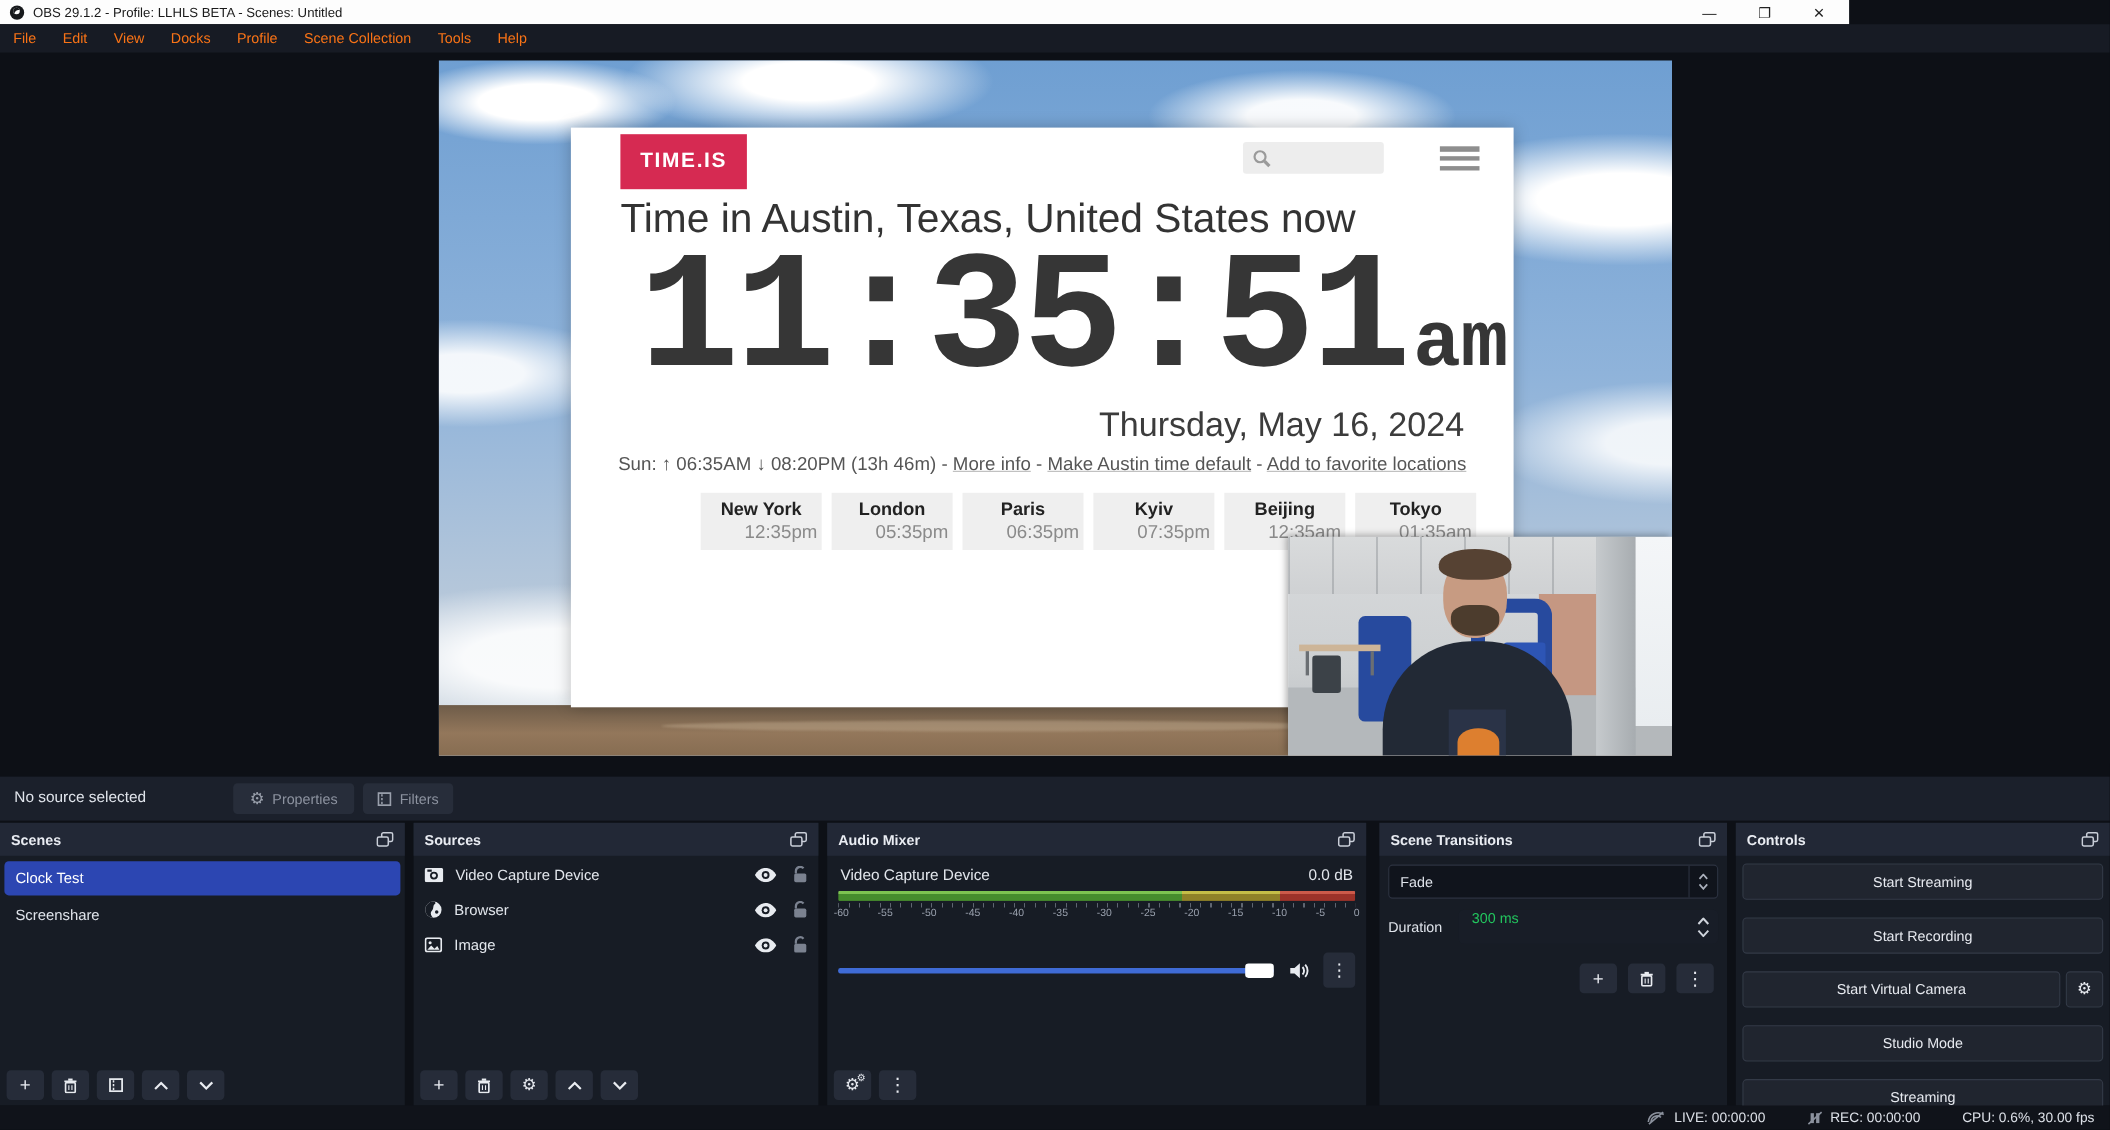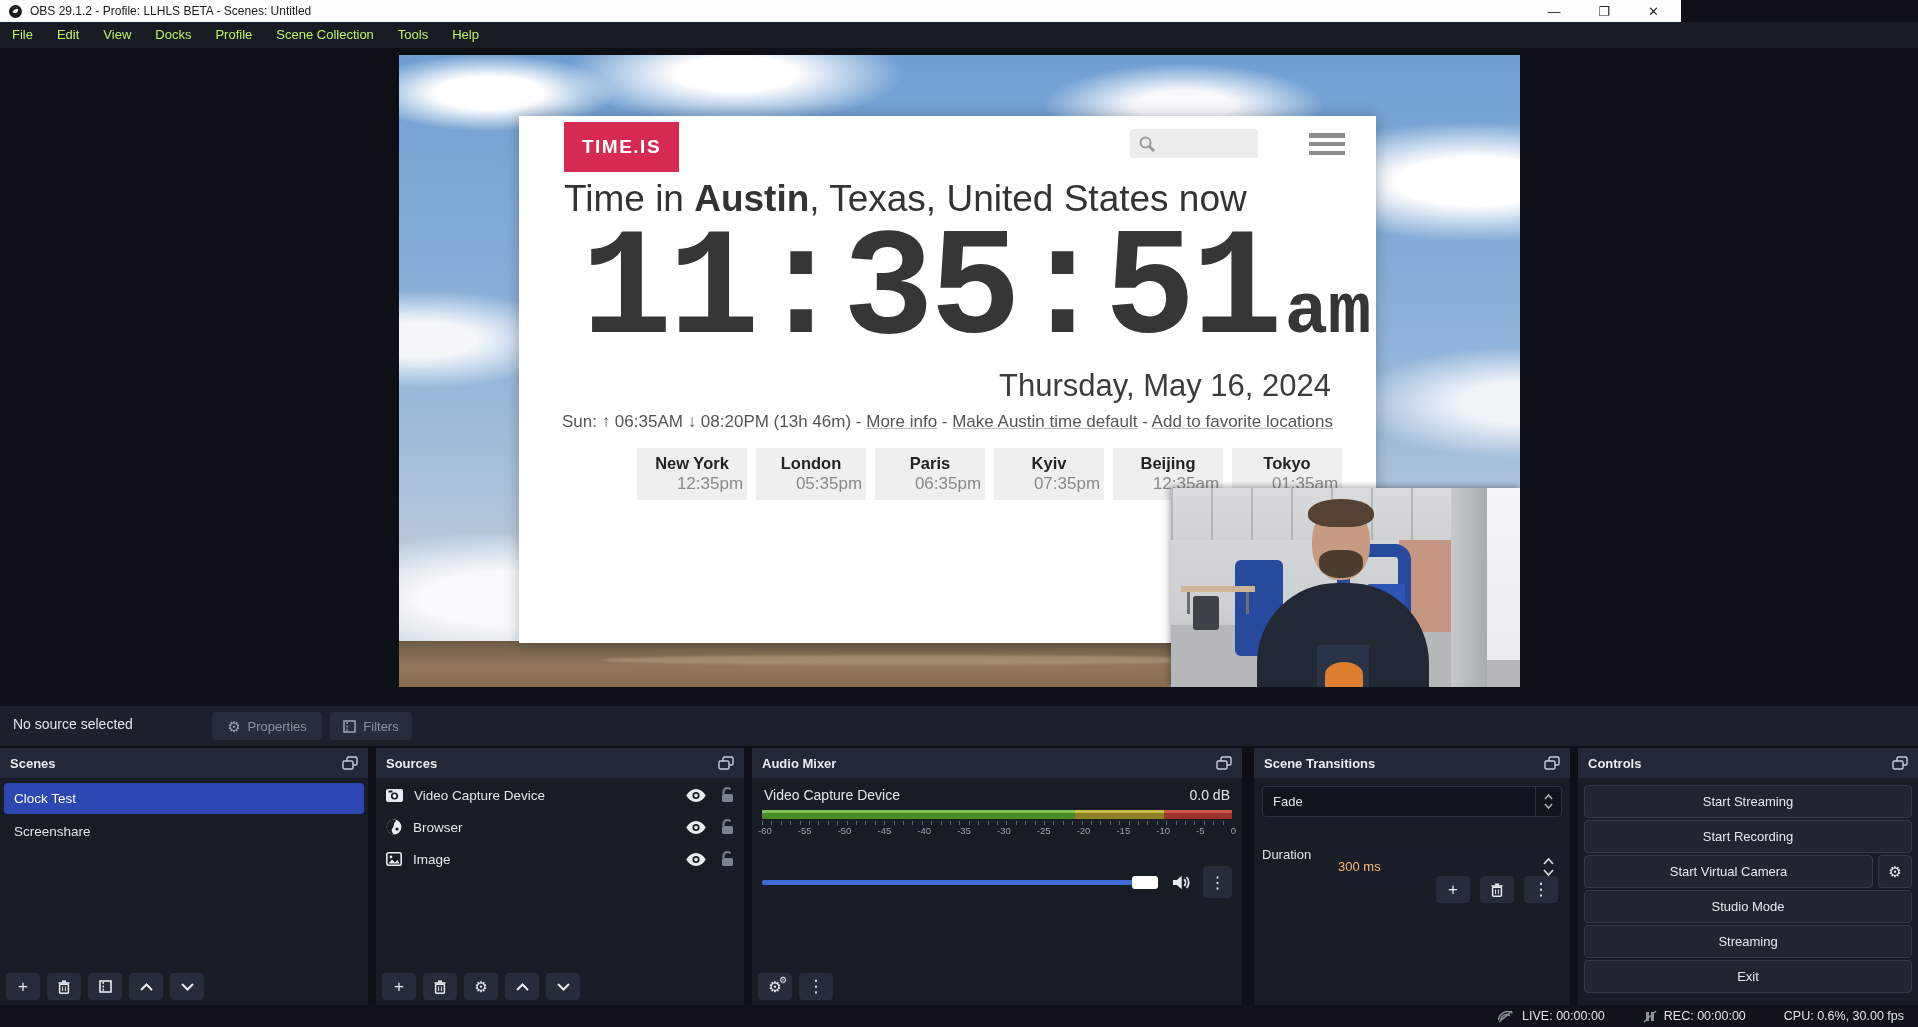--- a/index.html
+++ b/index.html
@@ -10,21 +10,21 @@
   #titlebar{position:absolute;left:0;top:0;width:1681px;height:22px;background:#fdfdfd;
     display:flex;align-items:center;color:#1a1a1a;font-size:12px;}
   #obs-logo{width:13px;height:13px;border-radius:50%;background:#17191c;margin:0 8px 0 9px;position:relative;}
   #obs-logo:after{content:"";position:absolute;left:3px;top:2px;width:6px;height:6px;border-radius:50%;
     background:#fdfdfd;box-shadow:2px 3px 0 -1px #17191c inset;}
   #win-controls{margin-left:auto;display:flex;align-items:center;gap:38px;padding-right:22px;color:#222;font-size:13px;}
   #win-controls span{cursor:default;line-height:1;}
 
   
   #menubar{position:absolute;left:0;top:22px;width:1918px;height:26px;background:#171b24;
-    display:flex;align-items:center;color:#bef264;font-size:13px;}
+    display:flex;align-items:center;color:#f97316;font-size:13px;}
   #menubar .menu-item{padding:0 12px;line-height:26px;}
 
   
   #canvas{position:absolute;left:0;top:48px;width:1918px;height:658px;background:#0d1016;}
   #preview{position:absolute;left:399px;top:7px;width:1121px;height:632px;overflow:hidden;
     background:
       radial-gradient(180px 55px at 8% 6%, #ffffff 30%, rgba(255,255,255,0) 70%),
       radial-gradient(240px 70px at 30% 3%, #ffffff 25%, rgba(255,255,255,0) 70%),
       radial-gradient(200px 60px at 70% 8%, rgba(255,255,255,.95) 25%, rgba(255,255,255,0) 70%),
       radial-gradient(260px 80px at 96% 20%, #ffffff 30%, rgba(255,255,255,0) 75%),
@@ -41,21 +41,21 @@
   
   #timecard{position:absolute;left:120px;top:61px;width:857px;height:527px;background:#ffffff;
     box-shadow:0 0 14px rgba(0,0,0,.25);color:#333;}
   #ti-logo{position:absolute;left:45px;top:6px;width:115px;height:50px;background:#d62a52;color:#fff;
     display:flex;align-items:center;justify-content:center;font-weight:bold;font-size:19px;letter-spacing:1.5px;}
   #ti-search{position:absolute;left:611px;top:13px;width:128px;height:29px;background:#ededed;border-radius:3px;
     display:flex;align-items:center;padding-left:8px;}
   #ti-burger{position:absolute;left:790px;top:17px;width:36px;height:22px;display:flex;flex-direction:column;justify-content:space-between;}
   #ti-burger div{height:4.5px;background:#8e8e8e;}
   #ti-h1{position:absolute;left:45px;top:62px;font-size:37px;color:#333;}
-  #ti-h1 b{font-weight:bold;}
+  #ti-h1 b{font-weight:normal;}
   #ti-clock{position:absolute;left:62px;top:92px;width:760px;white-space:nowrap;font-family:Liberation Mono, monospace;}
   #ti-time{font-size:152px;font-weight:bold;letter-spacing:-4px;color:#363636;line-height:1.1;}
   #ti-ampm{font-size:72px;font-weight:bold;color:#363636;margin-left:6px;}
   #ti-date{position:absolute;right:45px;top:252px;font-size:31px;color:#3c3c3c;}
   #ti-sun{position:absolute;left:0;top:296px;width:100%;text-align:center;font-size:17px;color:#555;}
   #ti-sun span{white-space:pre-wrap;}
   #ti-sun .ti-link{color:#555;text-decoration:underline;text-decoration-color:#bbb;cursor:pointer;}
   #ti-cities{position:absolute;left:118px;top:332px;display:flex;gap:9px;}
   .ti-city{width:110px;height:52px;background:#efefef;text-align:center;padding-top:6px;}
   .ti-city .cname{font-weight:bold;font-size:16.5px;color:#222;}
@@ -136,27 +136,27 @@
   #audio-gear-btn .gear2{position:absolute;right:5px;top:3px;font-size:9px;}
 
   
   #tr-combo{position:relative;margin:8px 8px 0 8px;height:31px;background:#10141c;border:1px solid #2c3240;border-radius:4px;
     display:flex;align-items:center;padding-left:10px;font-size:13px;color:#dfe3ea;cursor:pointer;}
   #tr-combo .combo-arrows{position:absolute;right:0;top:0;width:26px;height:100%;border-left:1px solid #2c3240;
     display:flex;flex-direction:column;align-items:center;justify-content:center;gap:3px;}
   #tr-duration-row{display:flex;align-items:center;margin:10px 8px 0 8px;}
   #tr-duration-label{font-size:13px;color:#dfe3ea;width:64px;}
   #tr-spinner{position:relative;flex:1;height:31px;background:#181d27;border-radius:5px;
-    display:flex;align-items:center;padding-left:12px;font-size:13px;color:#fdba74;margin-top:24px;}
+    display:flex;padding-left:12px;font-size:13px;color:#22c55e;}
   #tr-spinner .combo-arrows{position:absolute;right:8px;top:0;height:100%;display:flex;flex-direction:column;justify-content:center;gap:4px;}
   #tr-buttons{position:absolute;right:12px;top:128px;display:flex;gap:10px;}
 
   
   #controls-body{padding:7px 6px;}
-  .ctl-row{display:flex;gap:5px;margin-bottom:2px;}
+  .ctl-row{display:flex;gap:5px;margin-bottom:16px;}
   .ctl-btn{flex:1;height:33px;background:#20252f;border:1px solid #333a47;border-radius:4px;color:#e6e9ef;
     font-size:13px;display:flex;align-items:center;justify-content:center;cursor:pointer;}
   .ctl-gear{flex:0 0 34px;}
 
   
   #statusbar{position:absolute;left:0;top:1005px;width:1918px;height:22px;background:#10131a;
     display:flex;align-items:center;justify-content:flex-end;gap:10px;padding-right:14px;
     font-size:12.5px;color:#dde1e8;}
   .sb-group{display:flex;align-items:center;gap:7px;}
   .sb-spacer{width:18px;}

